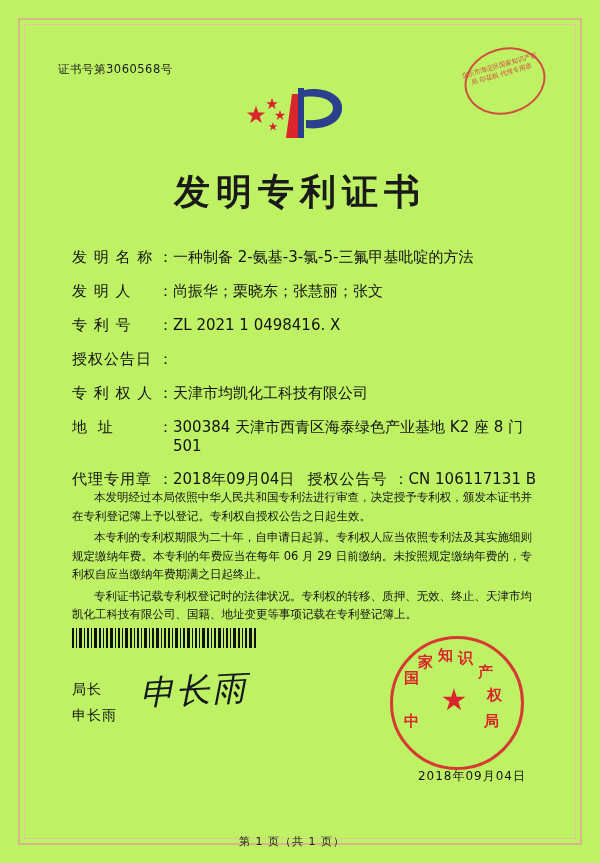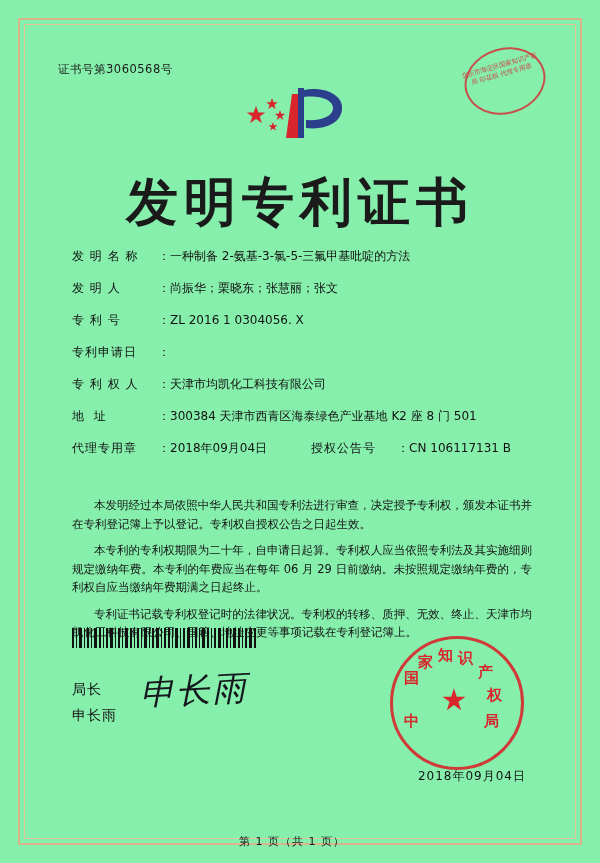--- a/index.html
+++ b/index.html
@@ -10,21 +10,21 @@
   body {
     width: 600px;
     height: 863px;
     font-family: "DejaVu Sans", "Liberation Sans", sans-serif;
     overflow: hidden;
   }
   .page {
     position: relative;
     width: 600px;
     height: 863px;
-    background: #86efac;
+    background: #bef264;
     box-sizing: border-box;
   }
   
   .border-outer {
     position: absolute;
     left: 18px;
     top: 18px;
     right: 18px;
     bottom: 18px;
     border: 2px solid #d9b48a;
@@ -109,38 +109,38 @@
     width: 120px;
     height: 66px;
   }
 
   .title {
     position: absolute;
     left: 0;
     right: 0;
     top: 128px;
     text-align: center;
-    font-size: 52px;
+    font-size: 36px;
     letter-spacing: 6px;
     color: #1a1a1a;
     font-family: "DejaVu Sans", "Liberation Sans", sans-serif;
     font-weight: bold;
   }
 
   .fields {
     position: absolute;
     left: 32px;
     right: 24px;
     top: 208px;
   }
   .field-row {
     display: flex;
     align-items: baseline;
     margin-bottom: 15px;
-    font-size: 12px;
+    font-size: 15px;
     color: #121212;
   }
   .field-label {
     width: 86px;
     flex: 0 0 86px;
     letter-spacing: 1px;
   }
   .field-label.wide { letter-spacing: 3px; }
   .field-colon {
     flex: 0 0 10px;
@@ -157,21 +157,21 @@
     position: absolute;
     left: 32px;
     right: 28px;
     top: 448px;
     font-size: 11.5px;
     line-height: 18.5px;
     color: #141414;
     text-align: justify;
   }
   .paragraphs p {
-    margin: 8px 0 3px 0;
+    margin: 0 0 3px 0;
     text-indent: 22px;
   }
 
   .barcode {
     position: absolute;
     left: 32px;
     top: 588px;
     width: 186px;
     height: 20px;
   }
@@ -297,25 +297,25 @@
 
       <div class="field-row">
         <span class="field-label">发 明 人</span>
         <span class="field-colon">：</span>
         <span class="field-value">尚振华；栗晓东；张慧丽；张文</span>
       </div>
 
       <div class="field-row">
         <span class="field-label">专 利 号</span>
         <span class="field-colon">：</span>
-        <span class="field-value">ZL 2016 1 0304056. X</span>
-      </div>
-
-      <div class="field-row">
-        <span class="field-label">专利申请日</span>
+        <span class="field-value">ZL 2021 1 0498416. X</span>
+      </div>
+
+      <div class="field-row">
+        <span class="field-label">授权公告日</span>
         <span class="field-colon">：</span>
       </div>
 
       <div class="field-row">
         <span class="field-label">专 利 权 人</span>
         <span class="field-colon">：</span>
         <span class="field-value">天津市均凯化工科技有限公司</span>
       </div>
 
       <div class="field-row">

